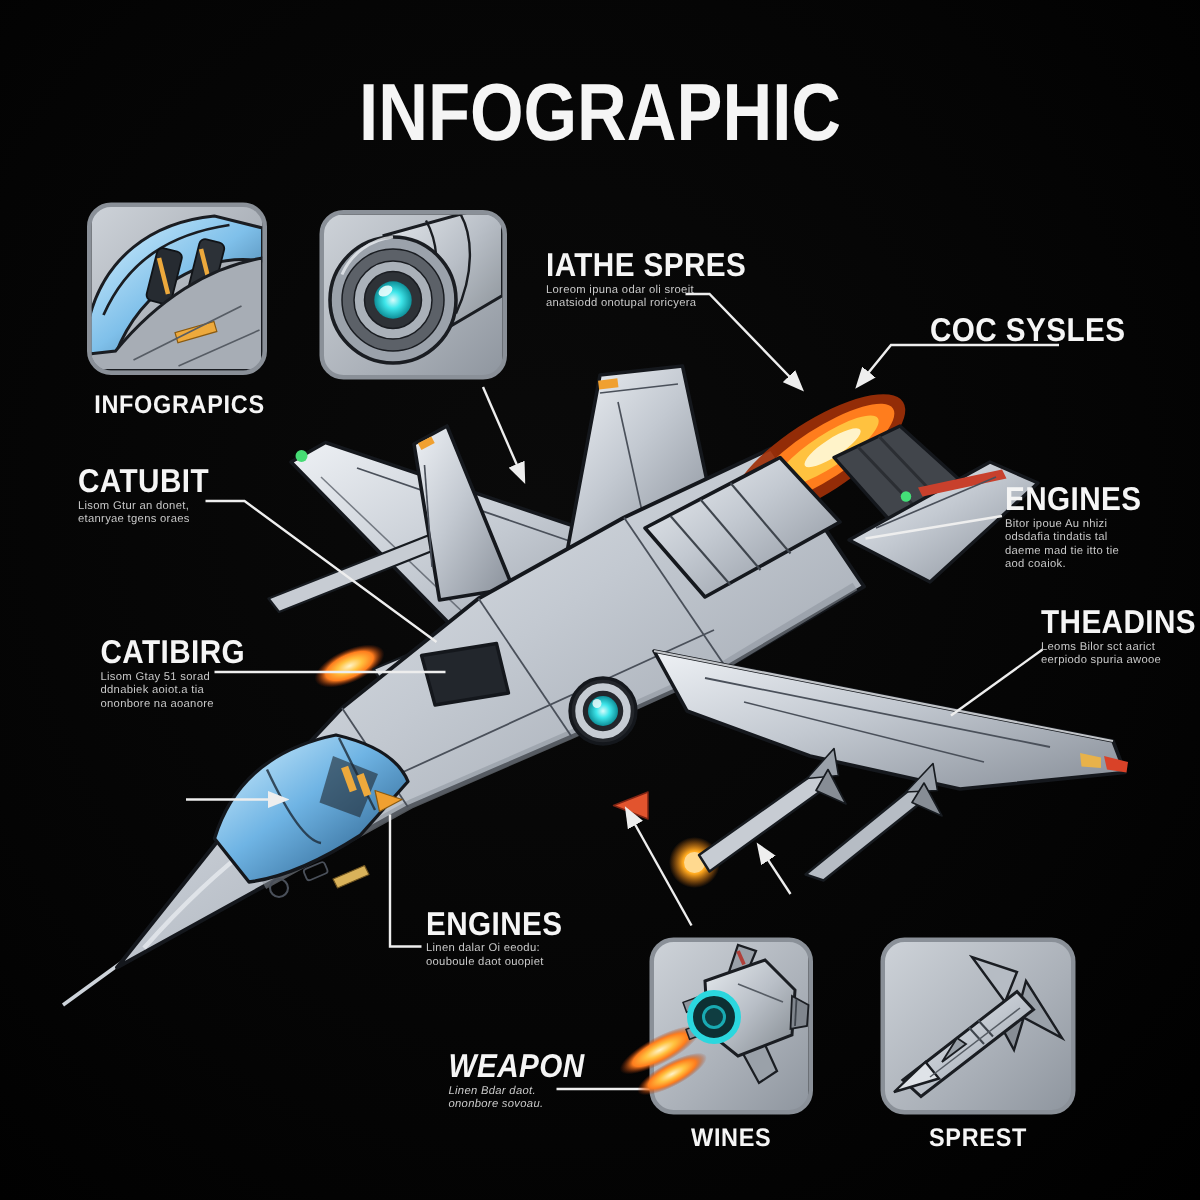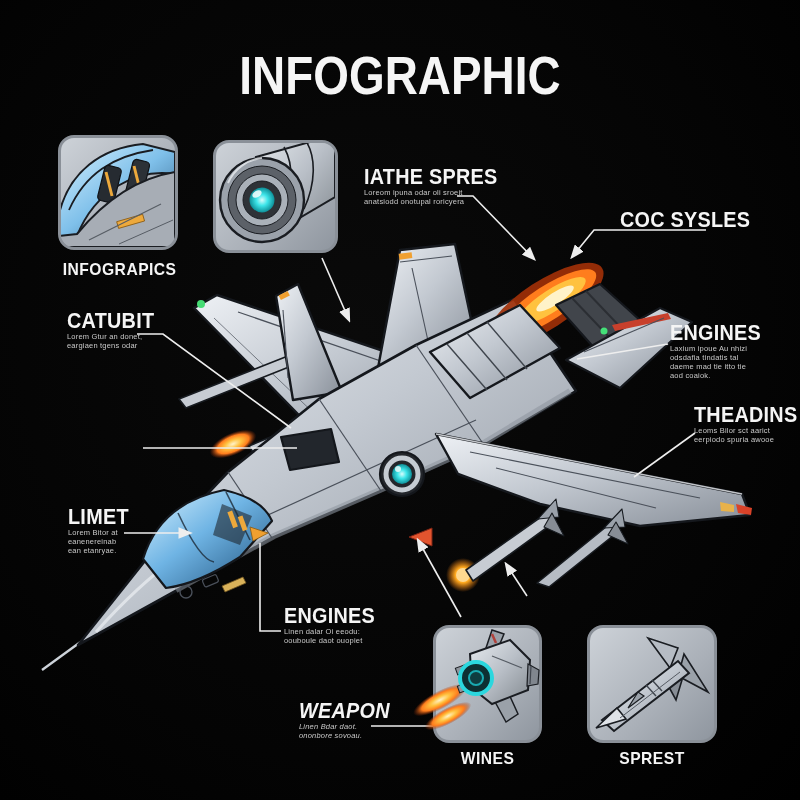--- a/index.html
+++ b/index.html
@@ -24,21 +24,21 @@
   #cap-sprest{left:587px;top:749px;width:130px;}
   .callout{position:absolute;}
   .ct{font-weight:700;font-size:22px;line-height:1;letter-spacing:.3px;color:#f5f5f5;
     transform:scaleX(.9);transform-origin:0 50%;white-space:nowrap;}
   .cl{font-size:7.5px;line-height:1.2;letter-spacing:.2px;color:#c9c9c9;white-space:nowrap;}
   .callout .cl:first-of-type{margin-top:3px;}
   #co-iathe{left:364px;top:166px;}
   #co-coc{left:620px;top:209px;}
   #co-engines-r{left:670px;top:322px;}
   #co-theadins{left:694px;top:404px;}
-  #co-catubit{left:67px;top:310px;}
+  #co-catubit{left:52px;top:310px;}
   #co-catibirg{left:67px;top:424px;}
   #co-limet{left:68px;top:506px;}
   #co-engines-b{left:284px;top:605px;}
   #co-weapon{left:299px;top:700px;font-style:italic;}
 </style>
 </head>
 <body>
 
 <div class="canvas">
 
@@ -321,45 +321,45 @@
   </div>
 
   <div class="callout" id="co-iathe">
     <div class="ct">IATHE SPRES</div>
     <div class="cl">Loreom ipuna odar oli sroeit</div>
     <div class="cl">anatsiodd onotupal roricyera</div>
   </div>
 
   <div class="callout" id="co-engines-r">
     <div class="ct">ENGINES</div>
-    <div class="cl">Laxium ipoue  Au nhizi</div>
+    <div class="cl">Bitor ipoue  Au nhizi</div>
     <div class="cl">odsdafia tindatis tal</div>
     <div class="cl">daeme mad tie itto tie</div>
     <div class="cl">aod coaiok.</div>
   </div>
 
   <div class="callout" id="co-theadins">
     <div class="ct">THEADINS</div>
     <div class="cl">Leoms Bilor sct aarict</div>
     <div class="cl">eerpiodo spuria awooe</div>
   </div>
 
   <div class="callout" id="co-catubit">
     <div class="ct">CATUBIT</div>
-    <div class="cl">Lorem Gtur an donet,</div>
-    <div class="cl">eargiaen tgens odar</div>
-  </div>
-
-
-  <div class="callout" id="co-limet">
-    <div class="ct">LIMET</div>
-    <div class="cl">Lorem Bitor at</div>
-    <div class="cl">eanenereinab</div>
-    <div class="cl">ean etanryae.</div>
-  </div>
+    <div class="cl">Lisom Gtur an donet,</div>
+    <div class="cl">etanryae tgens oraes</div>
+  </div>
+
+  <div class="callout" id="co-catibirg">
+    <div class="ct">CATIBIRG</div>
+    <div class="cl">Lisom Gtay 51 sorad</div>
+    <div class="cl">ddnabiek aoiot.a tia</div>
+    <div class="cl">ononbore na aoanore</div>
+  </div>
+
 
   <div class="callout" id="co-engines-b">
     <div class="ct">ENGINES</div>
     <div class="cl">Linen dalar Oi eeodu:</div>
     <div class="cl">oouboule daot ouopiet</div>
   </div>
 
   <div class="callout" id="co-weapon">
     <div class="ct">WEAPON</div>
     <div class="cl">Linen Bdar daot.</div>

